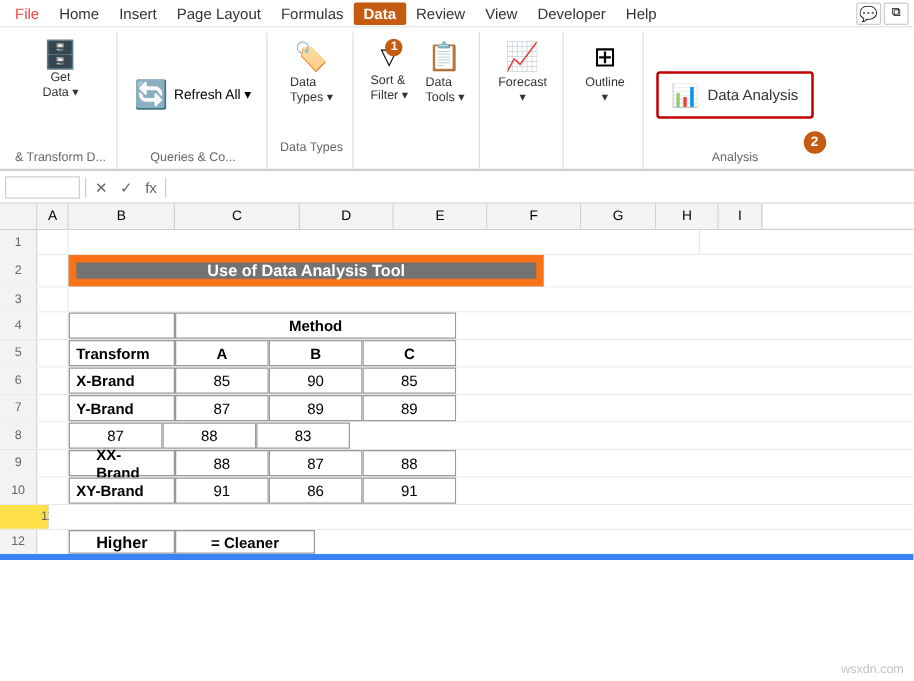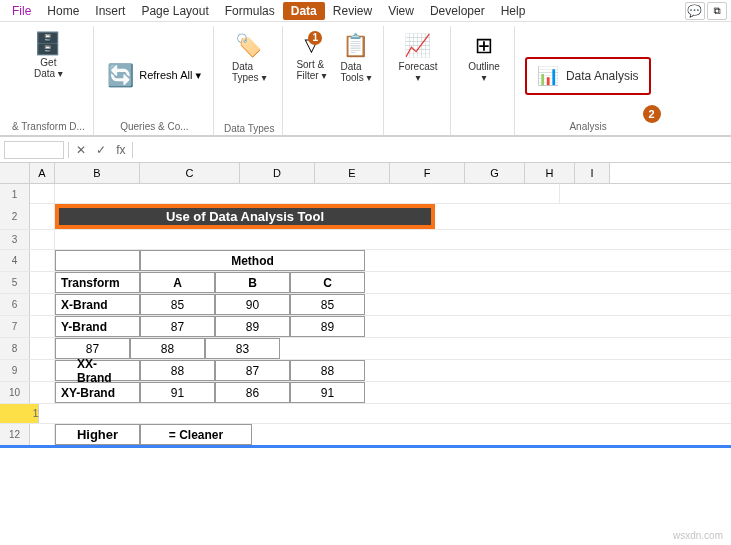--- a/index.html
+++ b/index.html
@@ -2,21 +2,21 @@
 <html><head>
   <meta charset="utf-8">
   <style>
     * { box-sizing: border-box; margin: 0; padding: 0; }
     body { font-family: 'Segoe UI', Arial, sans-serif; font-size: 12px; background: #fff; width: 731px; height: 545px; overflow: hidden; }
   </style>
 </head>
 <body>
 
 <div style="display:flex; align-items:center; height:22px; background:#fff; border-bottom:1px solid #e0e0e0; padding:0 4px;">
-  <span style="padding:2px 8px; font-size:12px; cursor:pointer; color:#a21caf;">File</span>
+  <span style="padding:2px 8px; font-size:12px; cursor:pointer; color:#ef4444;">File</span>
   <span style="padding:2px 8px; font-size:12px; cursor:pointer; color:#333;">Home</span>
   <span style="padding:2px 8px; font-size:12px; cursor:pointer; color:#333;">Insert</span>
   <span style="padding:2px 8px; font-size:12px; cursor:pointer; color:#333;">Page Layout</span>
   <span style="padding:2px 8px; font-size:12px; cursor:pointer; color:#333;">Formulas</span>
   <span style="padding:2px 8px; font-size:12px; cursor:pointer; color:#fff; background:#c55a11; border-radius:2px; font-weight:bold;">Data</span>
   <span style="padding:2px 8px; font-size:12px; cursor:pointer; color:#333;">Review</span>
   <span style="padding:2px 8px; font-size:12px; cursor:pointer; color:#333;">View</span>
   <span style="padding:2px 8px; font-size:12px; cursor:pointer; color:#333;">Developer</span>
   <span style="padding:2px 8px; font-size:12px; cursor:pointer; color:#333;">Help</span>
   <div style="margin-left:auto; display:flex; gap:2px;">
@@ -51,21 +51,21 @@
       <div style="font-size:10px; color:#666; padding-bottom:3px; white-space:nowrap;">Queries &amp; Co...</div>
     </div>
 
     <div style="display:flex; flex-direction:column; align-items:center; border-right:1px solid #e0e0e0; padding:0 8px;">
       <div style="flex:1; display:flex; align-items:flex-start; justify-content:center; padding-top:4px;">
         <div style="display:flex; flex-direction:column; align-items:center; cursor:pointer; padding:3px 5px; border-radius:3px;">
           <div style="font-size:22px;">🏷️</div>
           <div style="font-size:10px; color:#333; margin-top:2px; white-space:nowrap;">Data<br>Types ▾</div>
         </div>
       </div>
-      <div style="font-size:10px; color:#666; padding-bottom:1px;">Data Types</div>
+      <div style="font-size:10px; color:#666; padding-bottom:11px;">Data Types</div>
     </div>
 
     <div style="display:flex; flex-direction:column; align-items:center; border-right:1px solid #e0e0e0; padding:0 6px;">
       <div style="flex:1; display:flex; align-items:flex-start; gap:4px; padding-top:4px;">
 
         <div style="position:relative; display:inline-block;">
           <div style="display:flex; flex-direction:column; align-items:center; cursor:pointer; padding:3px 5px; border-radius:3px; min-width:40px;">
             <div style="position:relative; font-size:22px; line-height:1;">
               <span style="font-size:18px;">▽</span>
               <span style="position:absolute; top:-2px; right:-4px; width:14px; height:14px; background:#c55a11; color:#fff; border-radius:50%; font-size:10px; font-weight:bold; display:flex; align-items:center; justify-content:center;">1</span>
@@ -142,21 +142,21 @@
 
   <div style="display:flex; border-bottom:1px solid #e8e8e8; height:20px;">
     <div style="width:30px; min-width:30px; height:20px; background:#f3f3f3; border-right:1px solid #d0d0d0; display:flex; align-items:center; justify-content:center; font-size:10px; color:#666;">1</div>
     <div style="width:25px; background:#fff; border-right:1px solid #e8e8e8;"></div>
     <div style="width:505px; background:#fff; border-right:1px solid #e8e8e8;"></div>
   </div>
 
   <div style="display:flex; border-bottom:1px solid #e8e8e8; height:26px;">
     <div style="width:30px; min-width:30px; background:#f3f3f3; border-right:1px solid #d0d0d0; display:flex; align-items:center; justify-content:center; font-size:10px; color:#666;">2</div>
     <div style="width:25px; background:#fff; border-right:1px solid #e8e8e8;"></div>
-    <div style="width:380px; background:#404040; display:flex; align-items:center; justify-content:center; font-weight:bold; font-size:13px; color:#fff; border:4px solid #f97316;">Use of Data Analysis Tool</div>
+    <div style="width:380px; background:#737373; display:flex; align-items:center; justify-content:center; font-weight:bold; font-size:13px; color:#fff; border:6px solid #f97316;">Use of Data Analysis Tool</div>
     <div style="flex:1; background:#fff;"></div>
   </div>
 
   <div style="display:flex; border-bottom:1px solid #e8e8e8; height:20px;">
     <div style="width:30px; min-width:30px; background:#f3f3f3; border-right:1px solid #d0d0d0; display:flex; align-items:center; justify-content:center; font-size:10px; color:#666;">3</div>
     <div style="width:25px; background:#fff; border-right:1px solid #e8e8e8;"></div>
     <div style="flex:1; background:#fff;"></div>
   </div>
 
   <div style="display:flex; border-bottom:1px solid #e8e8e8; height:22px;">
@@ -224,21 +224,21 @@
     <div style="width:75px; background:#fff; border:1px solid #999; font-size:12px; display:flex; align-items:center; justify-content:center;">86</div>
     <div style="width:75px; background:#fff; border:1px solid #999; font-size:12px; display:flex; align-items:center; justify-content:center;">91</div>
     <div style="flex:1; background:#fff;"></div>
   </div>
 
   <div style="display:flex; border-bottom:1px solid #e8e8e8; height:20px;">
     <div style="width:30px; min-width:30px; background:#fde047; border-right:1px solid #d0d0d0; display:flex; align-items:center; justify-content:center; font-size:10px; color:#666;padding-left:38px;">11</div>
     <div style="flex:1; background:#fff;"></div>
   </div>
 
-  <div style="display:flex; border-bottom:3px solid #3b82f6; height:24px;">
+  <div style="display:flex; border-bottom:5px solid #3b82f6; height:24px;">
     <div style="width:30px; min-width:30px; background:#f3f3f3; border-right:1px solid #d0d0d0; display:flex; align-items:center; justify-content:center; font-size:10px; color:#666;">12</div>
     <div style="width:25px; background:#fff; border-right:1px solid #e8e8e8;"></div>
     <div style="width:85px; background:#fff; border:1px solid #999; font-weight:bold; font-size:13px; display:flex; align-items:center; justify-content:center;">Higher</div>
     <div style="width:112px; background:#fff; border:1px solid #999; font-weight:bold; font-size:12px; display:flex; align-items:center; justify-content:center;">= Cleaner</div>
     <div style="flex:1; background:#fff;"></div>
   </div>
 
 </div>
 
 <div style="position:fixed; bottom:4px; right:8px; font-size:10px; color:#aaa; opacity:0.7;">wsxdn.com</div>

